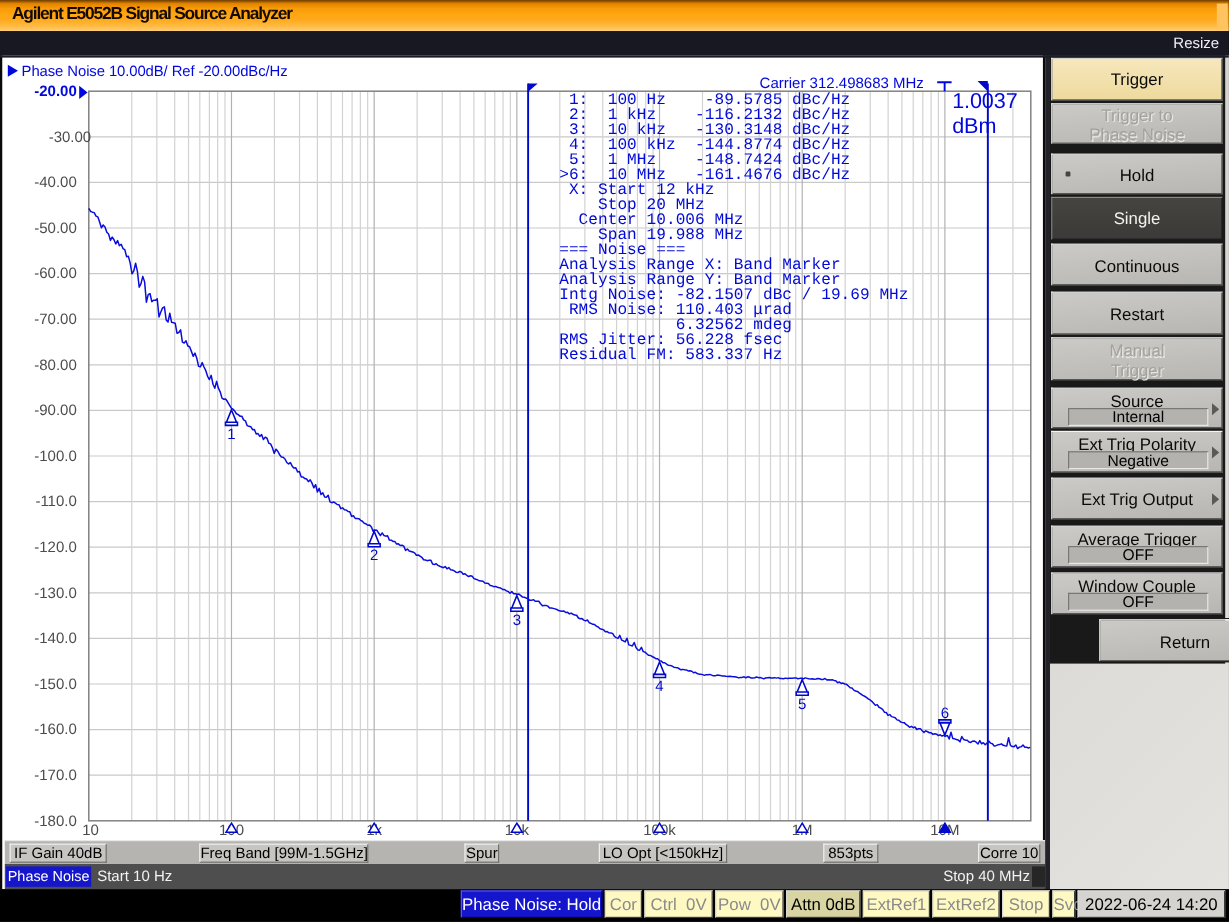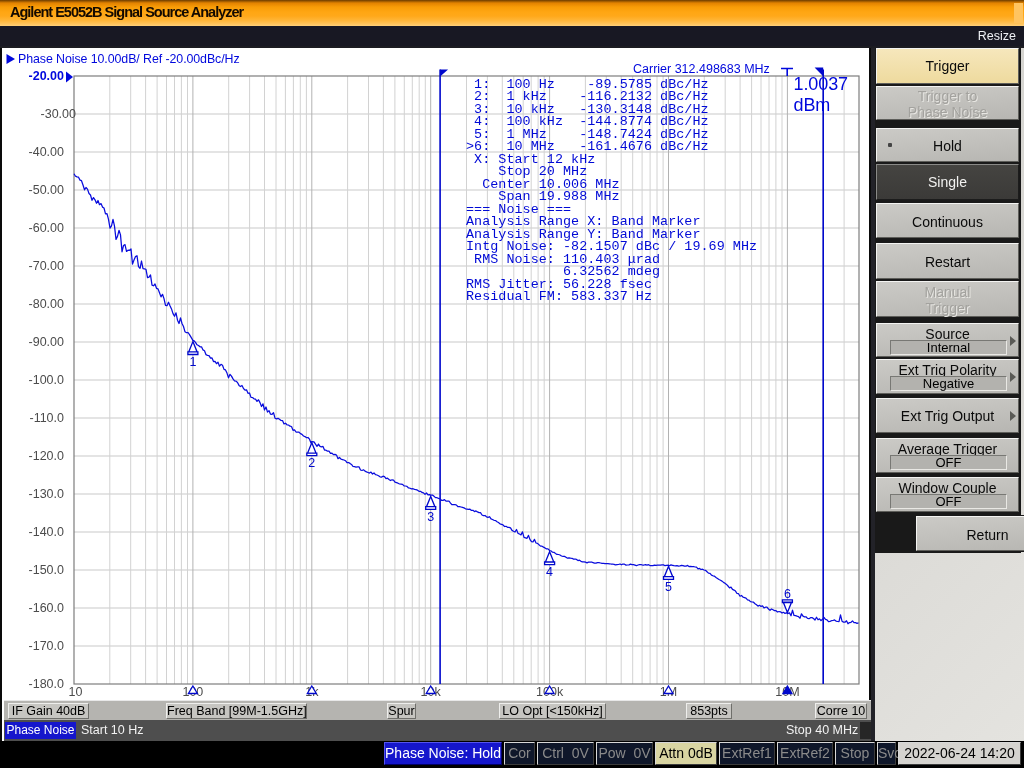--- a/index.html
+++ b/index.html
@@ -17,21 +17,21 @@
 #pnchip{position:absolute;left:1px;top:2px;width:71px;height:17px;background:#1516cc;color:#fff;font-size:12px;line-height:17px;text-align:center;}
 #darkbar .st{position:absolute;top:2px;font-size:12.5px;color:#f2f2f2;line-height:17px;}
 #dbox{position:absolute;left:856px;top:2px;width:11px;height:17px;background:#262626;}
 #panel{left:871px;top:0;width:153px;height:695px;background:linear-gradient(135deg,#d2d1cd 0%,#dbdad6 55%,#e4e3df 100%);border-left:4px solid #222228;}#btnback{position:absolute;left:0px;top:0;width:146px;height:507px;background:#191919;}
 .btn{position:absolute;left:1px;width:143px;background:linear-gradient(175deg,#cbcac6,#b7b6b2);border:1px solid;border-color:#f4f4f2 #5e5e5a #5e5e5a #f4f4f2;box-shadow:0 1px 0 #1a1a1a,0 -1px 0 #1a1a1a;color:#0a0a0a;font-size:14px;text-align:center;}
 .btn .l1{display:block;}
 .dis{color:#a3a29e;text-shadow:1px 1px 0 #e8e7e3;}
 .inset{position:absolute;left:13px;width:117px;height:15px;background:#b3b2ae;border:1px solid;border-color:#787874 #e9e8e4 #e9e8e4 #787874;font-size:13px;line-height:13px;color:#000;}
 .arrow{position:absolute;right:2px;width:0;height:0;border-left:6px solid #5a5a56;border-top:5px solid transparent;border-bottom:5px solid transparent;}
 #bottombar{left:0;top:741px;width:1024px;height:27px;background:#000;}
-.bcell{position:absolute;top:1px;height:23px;border:1px solid;border-color:#d8d8d8 #3c3c3c #3c3c3c #d8d8d8;background:#0f172a;color:#8a8a8a;font-size:14px;text-align:center;line-height:21px;white-space:nowrap;}
+.bcell{position:absolute;top:1px;height:23px;border:1px solid;border-color:#d8d8d8 #3c3c3c #3c3c3c #d8d8d8;background:#fef9c3;color:#8a8a8a;font-size:14px;text-align:center;line-height:21px;white-space:nowrap;}
 #plottexts{left:0;top:0;width:871px;height:654px;pointer-events:none;}
 #pntitle{position:absolute;left:16px;top:6px;font-size:12.4px;letter-spacing:-0.08px;color:#0008dd;}
 #carrier{position:absolute;left:631px;top:15.5px;font-size:12.5px;color:#0008dd;}
 #pwr{position:absolute;left:791.5px;top:28px;font-size:18px;letter-spacing:-0.1px;color:#0008dd;}
 #mkblock{position:absolute;left:464px;top:32.5px;font-family:"Liberation Mono",monospace;font-size:13.4px;line-height:12.5px;color:#0009d6;white-space:pre;letter-spacing:0.05px;}
 .ylab{position:absolute;width:58px;text-align:right;font-size:12.5px;color:#4c4c4c;}
 </style></head><body>
 <div class="abs" id="titlebar">
     <span>Agilent E5052B Signal Source Analyzer</span>
   </div>

